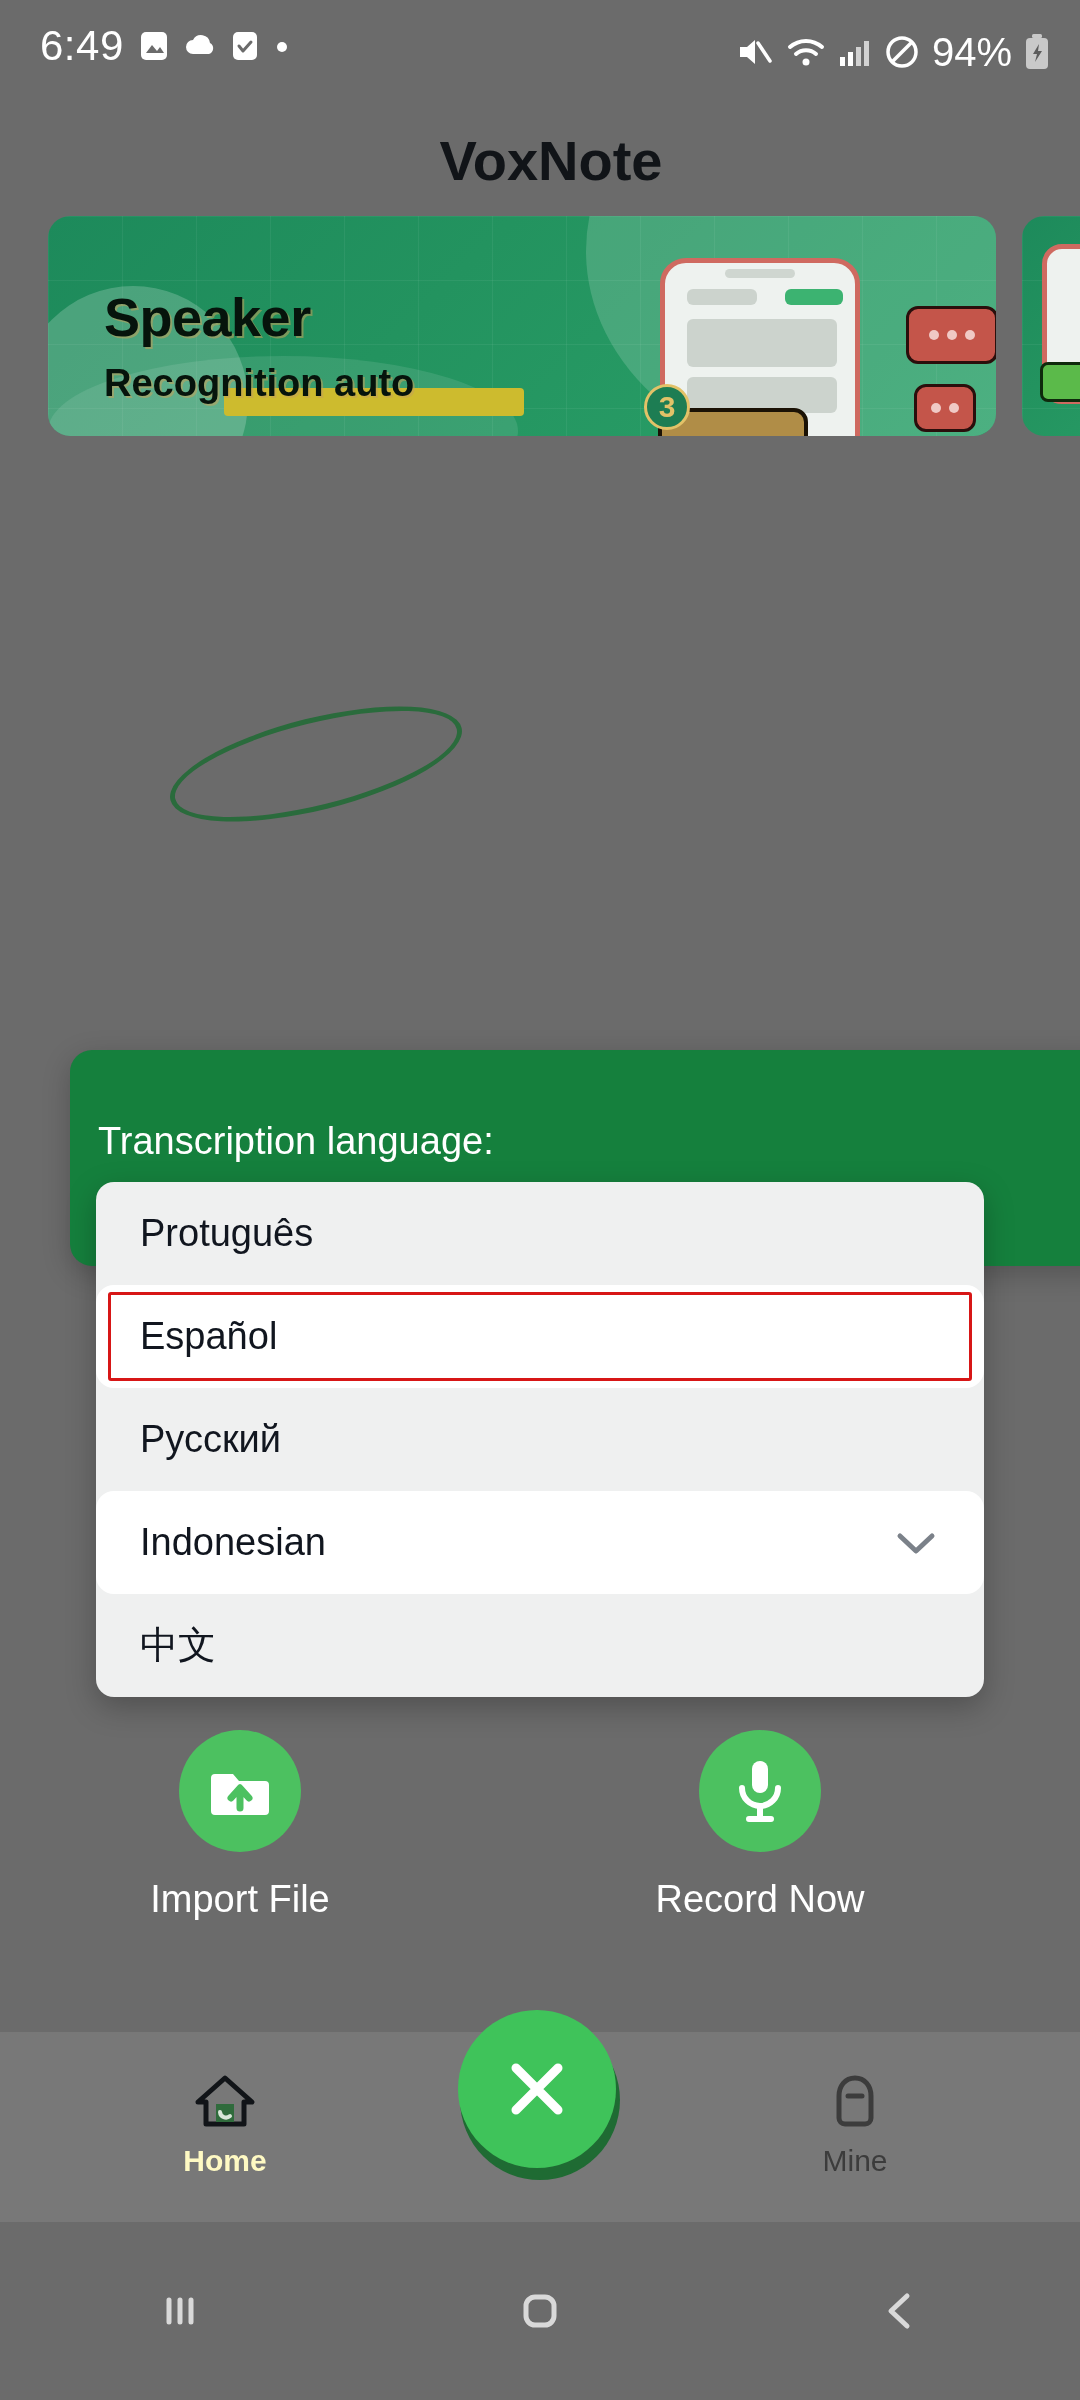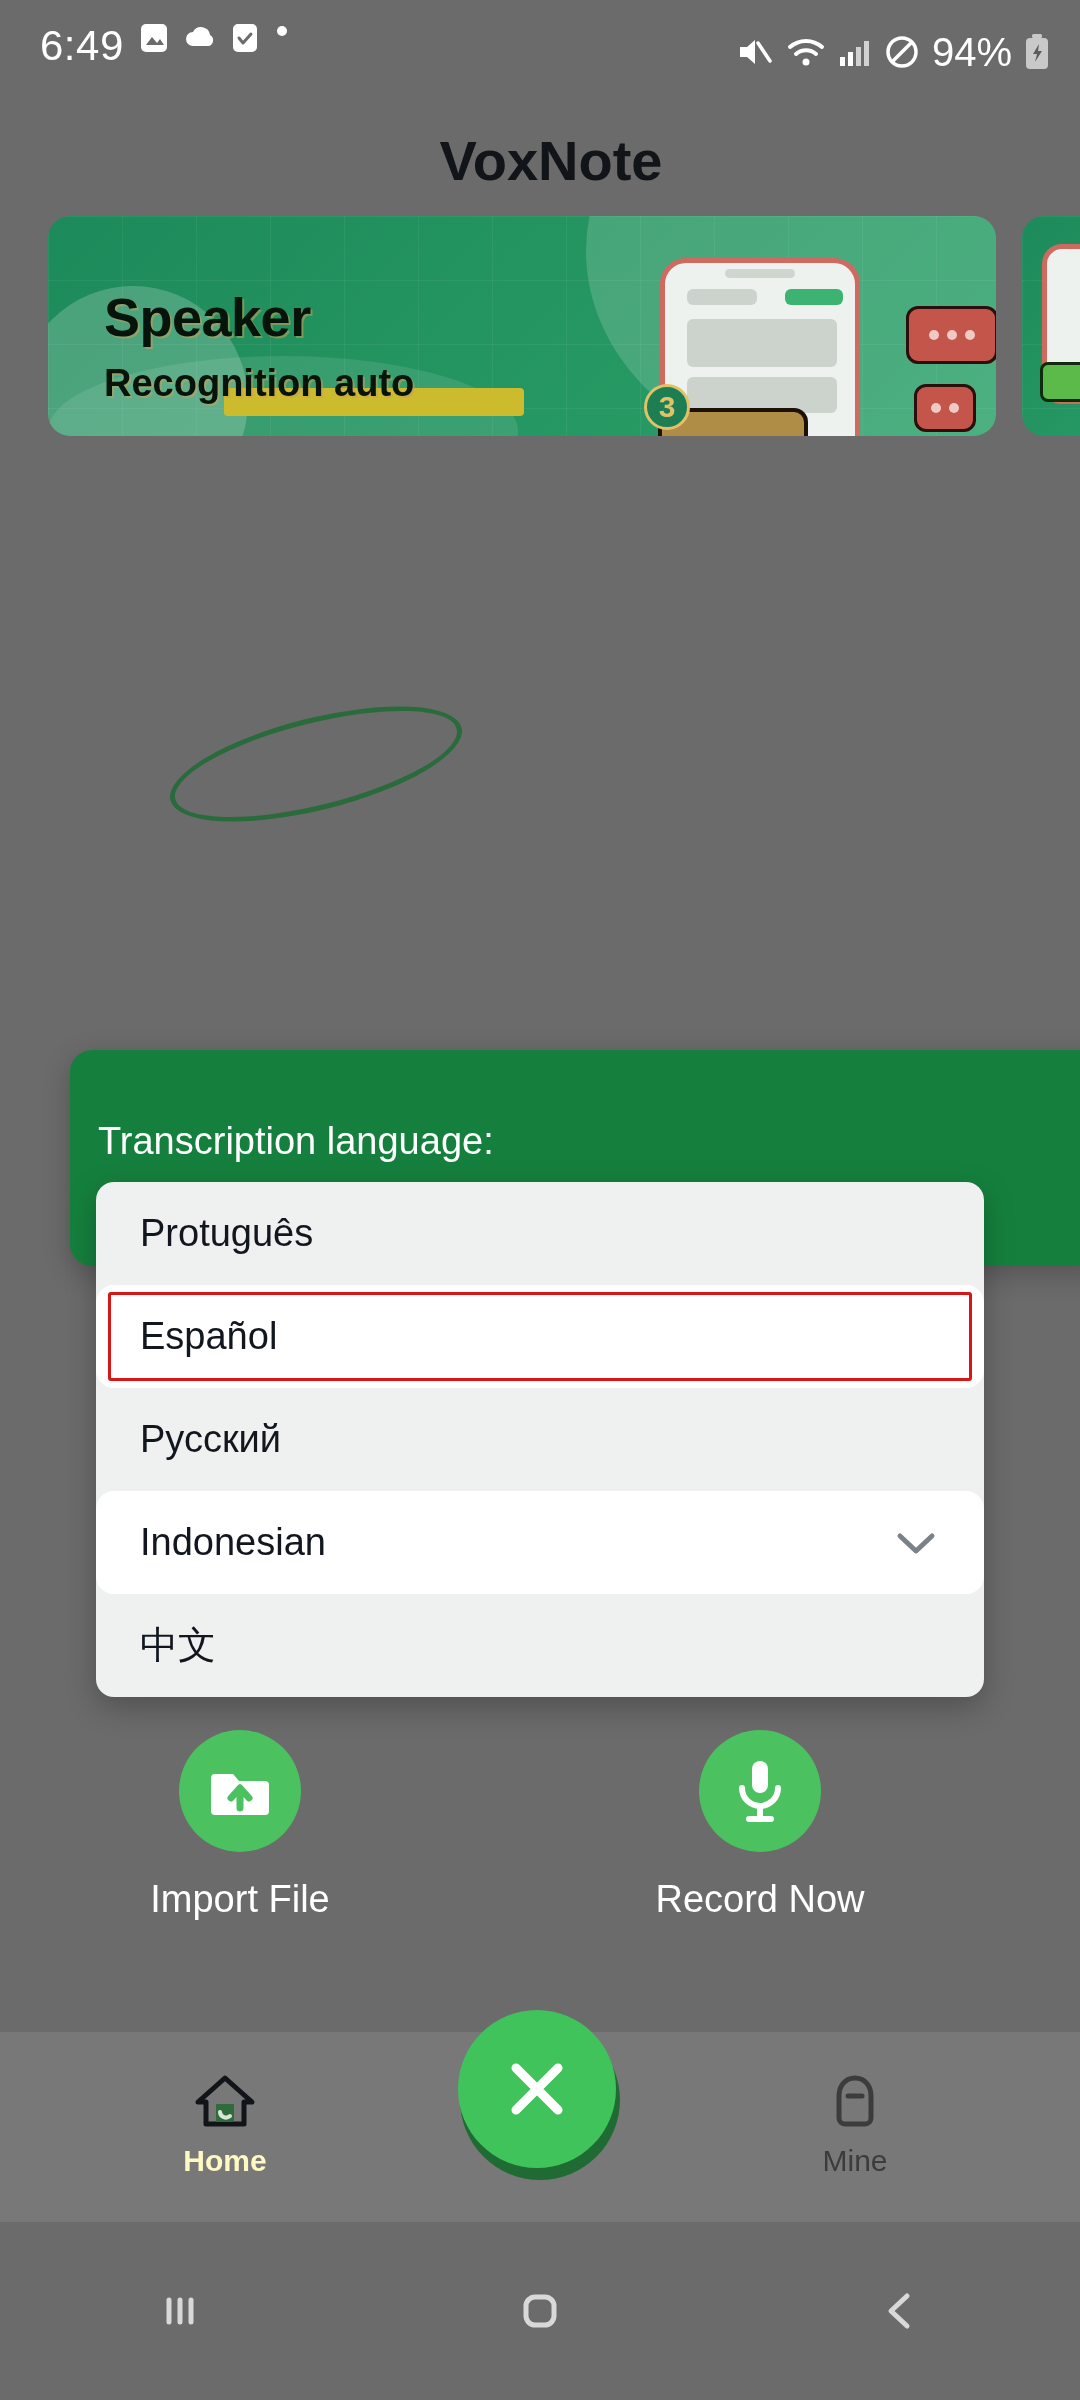--- a/index.html
+++ b/index.html
@@ -10,21 +10,21 @@
     overflow: hidden;
   }
   #screen { position: relative; width: 1080px; height: 2400px; background: #6b6b6b; }
 
   
   .statusbar {
     position: absolute; top: 0; left: 0; width: 1080px; height: 92px;
     display: flex; align-items: center; justify-content: space-between;
     padding: 0 30px 0 40px; color: #ffffff;
   }
-  .sb-left { display: flex; align-items: flex-start; gap: 16px; }
+  .sb-left { display: flex; align-items: center; gap: 16px; }
   .sb-time { font-size: 42px; font-weight: 400; letter-spacing: 0.5px; }
   .sb-right { display: flex; align-items: center; gap: 12px; margin-top: 12px; }
   .sb-battery-text { font-size: 40px; font-weight: 500; }
   .sb-ico { display: block; }
 
   
   .app-title {
     position: absolute; top: 128px; left: 0; width: 1080px;
     text-align: center; font-size: 56px; font-weight: 700; color: #111418; margin-left: 11px;
   }

